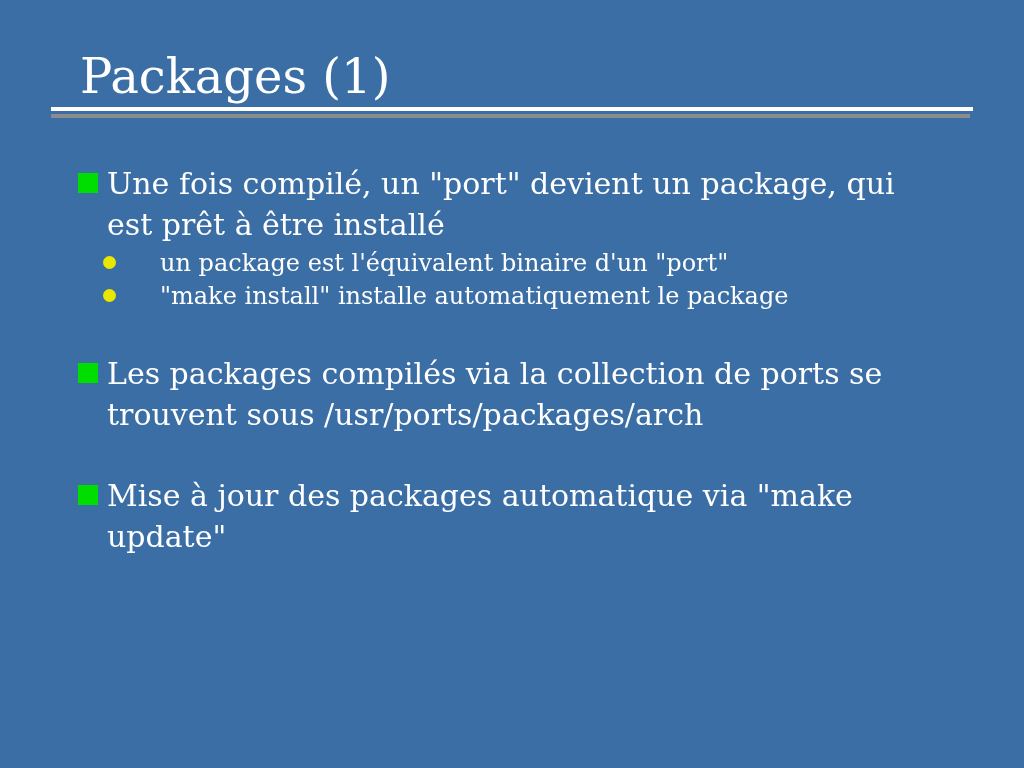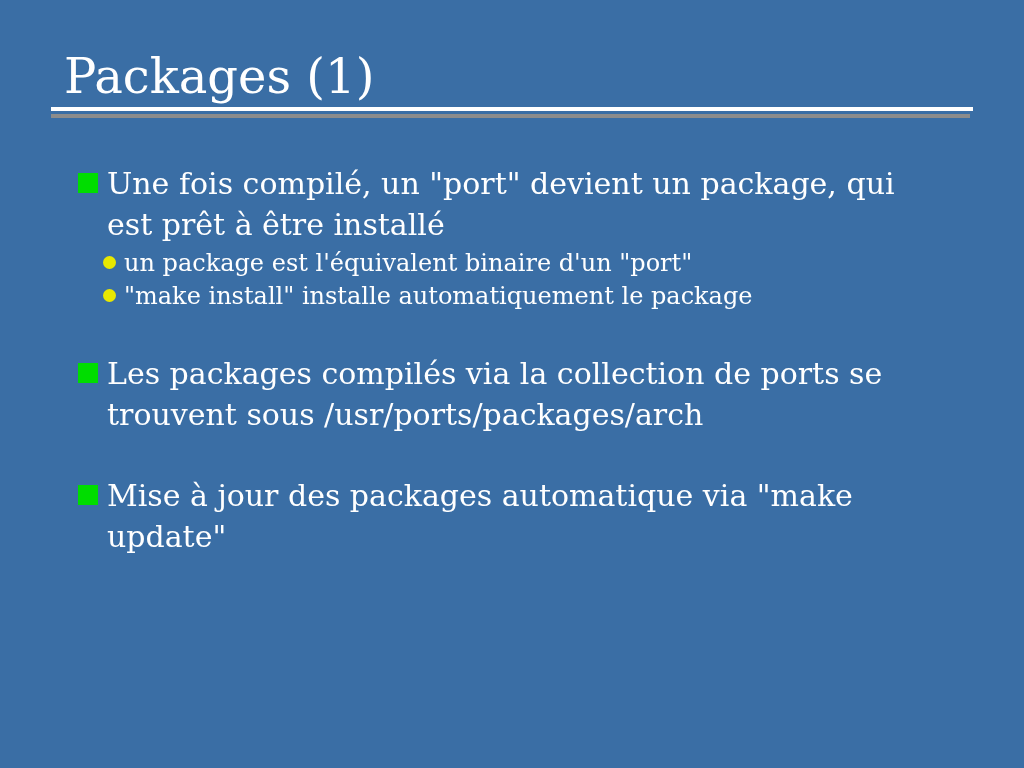--- a/index.html
+++ b/index.html
@@ -6,21 +6,21 @@
   body {
     width: 1024px; height: 768px;
     background: #3a6ea5;
     position: relative;
     overflow: hidden;
     font-family: "DejaVu Serif", serif;
     color: #ffffff;
   }
   .slide-title {
     position: absolute;
-    left: 64px; top: 50px;
+    left: 80px; top: 50px;
     font-size: 48px;
     line-height: 1.1;
     color: #ffffff;
     white-space: nowrap;
   }
   .rule-white {
     position: absolute;
     left: 51px; top: 107px;
     width: 922px; height: 4px;
     background: #ffffff;
@@ -42,21 +42,21 @@
     width: 20px; height: 20px;
     background: #00dd00;
     margin: 10px 9px 0 0;
     flex: none;
   }
   .main-text {
     font-size: 30px;
     line-height: 41px;
     white-space: pre-line;
   }
-  .sub-row { display: flex; align-items: flex-start; margin-left: 25px; }
+  .sub-row { display: flex; align-items: flex-start; margin-left: 25px; gap: 36px; }
   .dot {
     width: 13px; height: 13px;
     border-radius: 50%;
     background: #e8e800;
     margin: 9px 8px 0 0;
     flex: none;
   }
   .sub-text {
     font-size: 24px;
     line-height: 33px;

